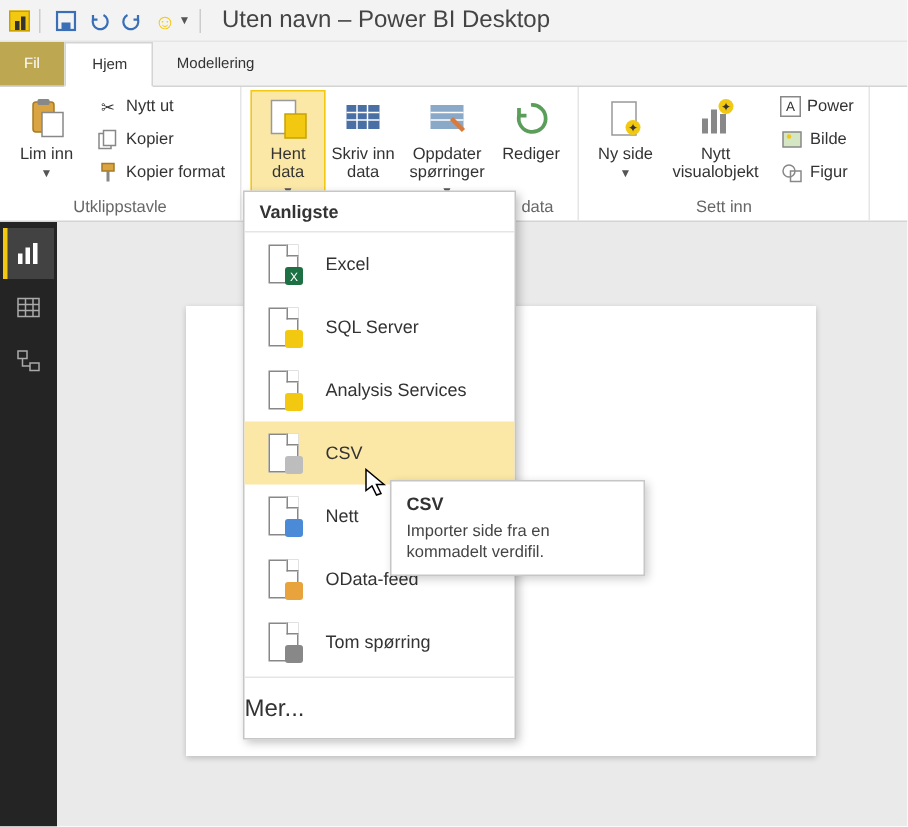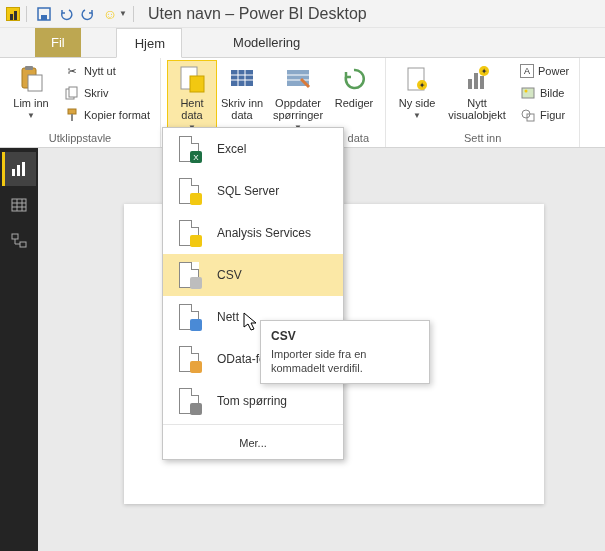--- a/index.html
+++ b/index.html
@@ -7,21 +7,21 @@
 
 .titlebar { height: 28px; background: #f3f3f3; display: flex; align-items: center; padding: 0 6px; border-bottom: 1px solid #e5e5e5; }
 .titlebar .logo { width: 14px; height: 14px; background: #f2c811; border: 1px solid #c9a200; display: inline-flex; align-items: flex-end; justify-content: center; }
 .titlebar .logo::before { content: ""; width: 3px; height: 6px; background: #333; margin-right: 1px; }
 .titlebar .logo::after { content: ""; width: 3px; height: 9px; background: #333; }
 .titlebar .sep { width: 1px; height: 16px; background: #ccc; margin: 0 6px; }
 .titlebar .qat-btn { width: 18px; height: 18px; display: inline-flex; align-items: center; justify-content: center; margin: 0 2px; cursor: pointer; }
 .titlebar .title { margin-left: 8px; font-size: 16px; color: #444; }
 
 .tabs { height: 30px; background: #f3f3f3; display: flex; align-items: stretch; border-bottom: 1px solid #d4d4d4; }
-.tab { padding: 0 16px; display: flex; align-items: center; font-size: 13px; cursor: pointer; color: #333; margin-left: 35px; }
+.tab { padding: 0 16px; display: flex; align-items: center; font-size: 10px; cursor: pointer; color: #333; }
 .tab.file { background: #bda751; color: #fff; }
 .tab.active { background: #fff; border: 1px solid #d4d4d4; border-bottom: 1px solid #fff; margin-bottom: -1px; padding-left: 18px; }
 
 .ribbon { height: 90px; background: #fff; display: flex; border-bottom: 1px solid #d4d4d4; }
 .rgroup { border-right: 1px solid #e5e5e5; padding: 2px 6px 0 6px; display: flex; flex-direction: column; justify-content: space-between; }
 .rgroup-label { text-align: center; font-size: 11px; color: #666; padding: 2px 0 3px 0; }
 .rgroup-body { display: flex; align-items: flex-start; height: 70px; }
 
 .big-btn { display: flex; flex-direction: column; align-items: center; width: 50px; padding: 4px 2px 0 2px; cursor: pointer; text-align: center; font-size: 11px; line-height: 12px; }
 .big-btn.selected { background: #fbe8a6; border: 1px solid #f2c811; padding: 3px 1px 0 1px; }
@@ -38,21 +38,21 @@
 .side-btn.active { background: #424242; border-left: 3px solid #f2c811; padding-right: 3px; }
 .canvas { flex: 1; background: #eaeaea; position: relative; padding: 56px 0 0 86px; }
 .page { width: 420px; height: 300px; background: #fff; box-shadow: 0 1px 4px rgba(0,0,0,0.2); }
 
 .dropdown { position: absolute; left: 162px; top: 127px; width: 182px; background: #fff; border: 1px solid #c6c6c6; box-shadow: 2px 2px 6px rgba(0,0,0,0.25); z-index: 10; }
 .dd-header { font-weight: 600; font-size: 12px; padding: 6px 10px; border-bottom: 1px solid #e5e5e5; }
 .dd-item { display: flex; align-items: center; height: 42px; padding: 0 14px; font-size: 12px; cursor: pointer; }
 .dd-item.hover { background: #fbe8a6; }
 .dd-item .dico { width: 24px; height: 28px; margin-right: 16px; display: flex; align-items: center; justify-content: center; }
 .dd-sep { height: 1px; background: #e5e5e5; margin: 2px 0; }
-.dd-more { text-align: center; padding: 10px 0; font-size: 11px; cursor: pointer; }
+.dd-more { padding: 10px 0; font-size: 16px; cursor: pointer; }
 
 .tooltip { position: absolute; left: 260px; top: 320px; width: 170px; background: #fff; border: 1px solid #c6c6c6; padding: 8px 10px; box-shadow: 2px 2px 6px rgba(0,0,0,0.2); z-index: 11; font-size: 11px; }
 .tooltip .tt-title { font-weight: 600; margin-bottom: 4px; font-size: 12px; }
 .tooltip .tt-body { color: #444; line-height: 14px; }
 
 .cursor { position: absolute; left: 243px; top: 312px; z-index: 12; font-size: 16px; color: #000; pointer-events: none; }
 
 
 .doc-ico { width: 20px; height: 26px; border: 1px solid #888; background: #fff; position: relative; }
 .doc-ico::before { content: ""; position: absolute; top: -1px; right: -1px; width: 7px; height: 7px; background: #fff; border-left: 1px solid #888; border-bottom: 1px solid #888; }
@@ -114,21 +114,21 @@
             <span class="sico">✂</span>
             <span>Nytt ut</span>
           </div>
         <div class="small-btn">
             <span class="sico">
               <svg width="14" height="14">
                 <rect x="1" y="3" width="8" height="10" fill="#fff" stroke="#888"></rect>
                 <rect x="4" y="1" width="8" height="10" fill="#fff" stroke="#888"></rect>
               </svg>
             </span>
-            <span>Skriv</span>
+            <span>Kopier</span>
           </div>
         <div class="small-btn">
             <span class="sico">
               <svg width="14" height="14">
                 <rect x="3" y="1" width="8" height="5" fill="#d9a441" stroke="#a77a22"></rect>
                 <rect x="6" y="6" width="2" height="7" fill="#888"></rect>
               </svg>
             </span>
             <span>Kopier format</span>
           </div>
@@ -266,20 +266,21 @@
           <path d="M5 7 L5 12 L10 12" fill="none" stroke="#aaa"></path>
         </svg>
       </div>
   </div>
   <div class="canvas">
     <div class="page"></div>
   </div>
 </div>
 
 <div class="dropdown">
+  <div class="dd-header">Vanligste</div>
   <div id="dd-items">
       <div class="dd-item">
         <span class="dico">
           <span class="doc-ico">
             <span class="badge" style="background:#1d7044">X</span>
           </span>
         </span>
         <span>Excel</span>
       </div>
       <div class="dd-item">

